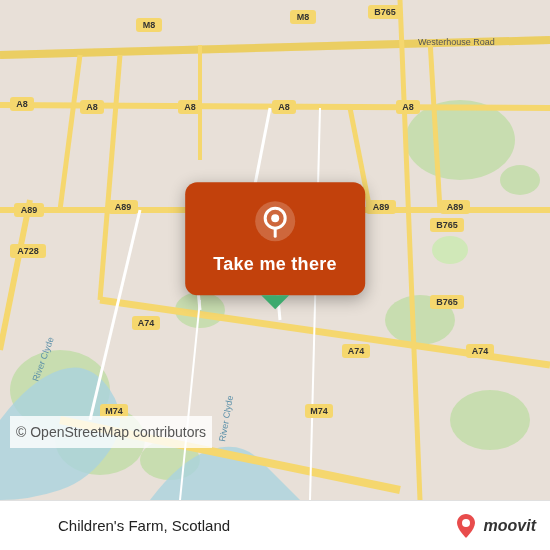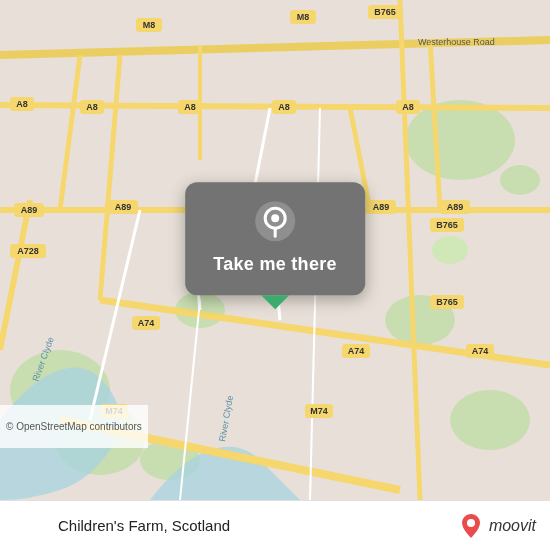--- a/index.html
+++ b/index.html
@@ -12,21 +12,21 @@
       background-color: #e8e0d8;
       overflow: hidden;
     }
 
     
     #popup-card {
       position: absolute;
       left: 50%;
       top: 50%;
       transform: translate(-50%, -60%);
-      background-color: #737373;
+      background-color: #c2410c;
       border-radius: 12px;
       padding: 18px 28px 20px;
       display: flex;
       flex-direction: column;
       align-items: center;
       box-shadow: 0 4px 16px rgba(0,0,0,0.3);
       cursor: pointer;
       z-index: 10;
     }
 
@@ -81,34 +81,34 @@
       gap: 4px;
     }
 
     .moovit-logo .logo-icon {
       width: 28px;
       height: 28px;
     }
 
     .moovit-logo .logo-text {
       font-size: 16px;
-      font-weight: normal;
+      font-weight: bold;
       color: #333;
       font-style: italic;
     }
 
     
     #attribution {
       position: absolute;
       bottom: 52px;
-      left: 0;
+      left: 10px;
       background: rgba(255,255,255,0.8);
-      font-size: 10px;
+      font-size: 14px;
       color: #555;
-      padding: 16px 6px;
+      padding: 8px 6px;
     }
 
     
     #map-svg {
       position: absolute;
       top: 0; left: 0;
       width: 100%; height: 100%;
     }
   </style>
 </head>

